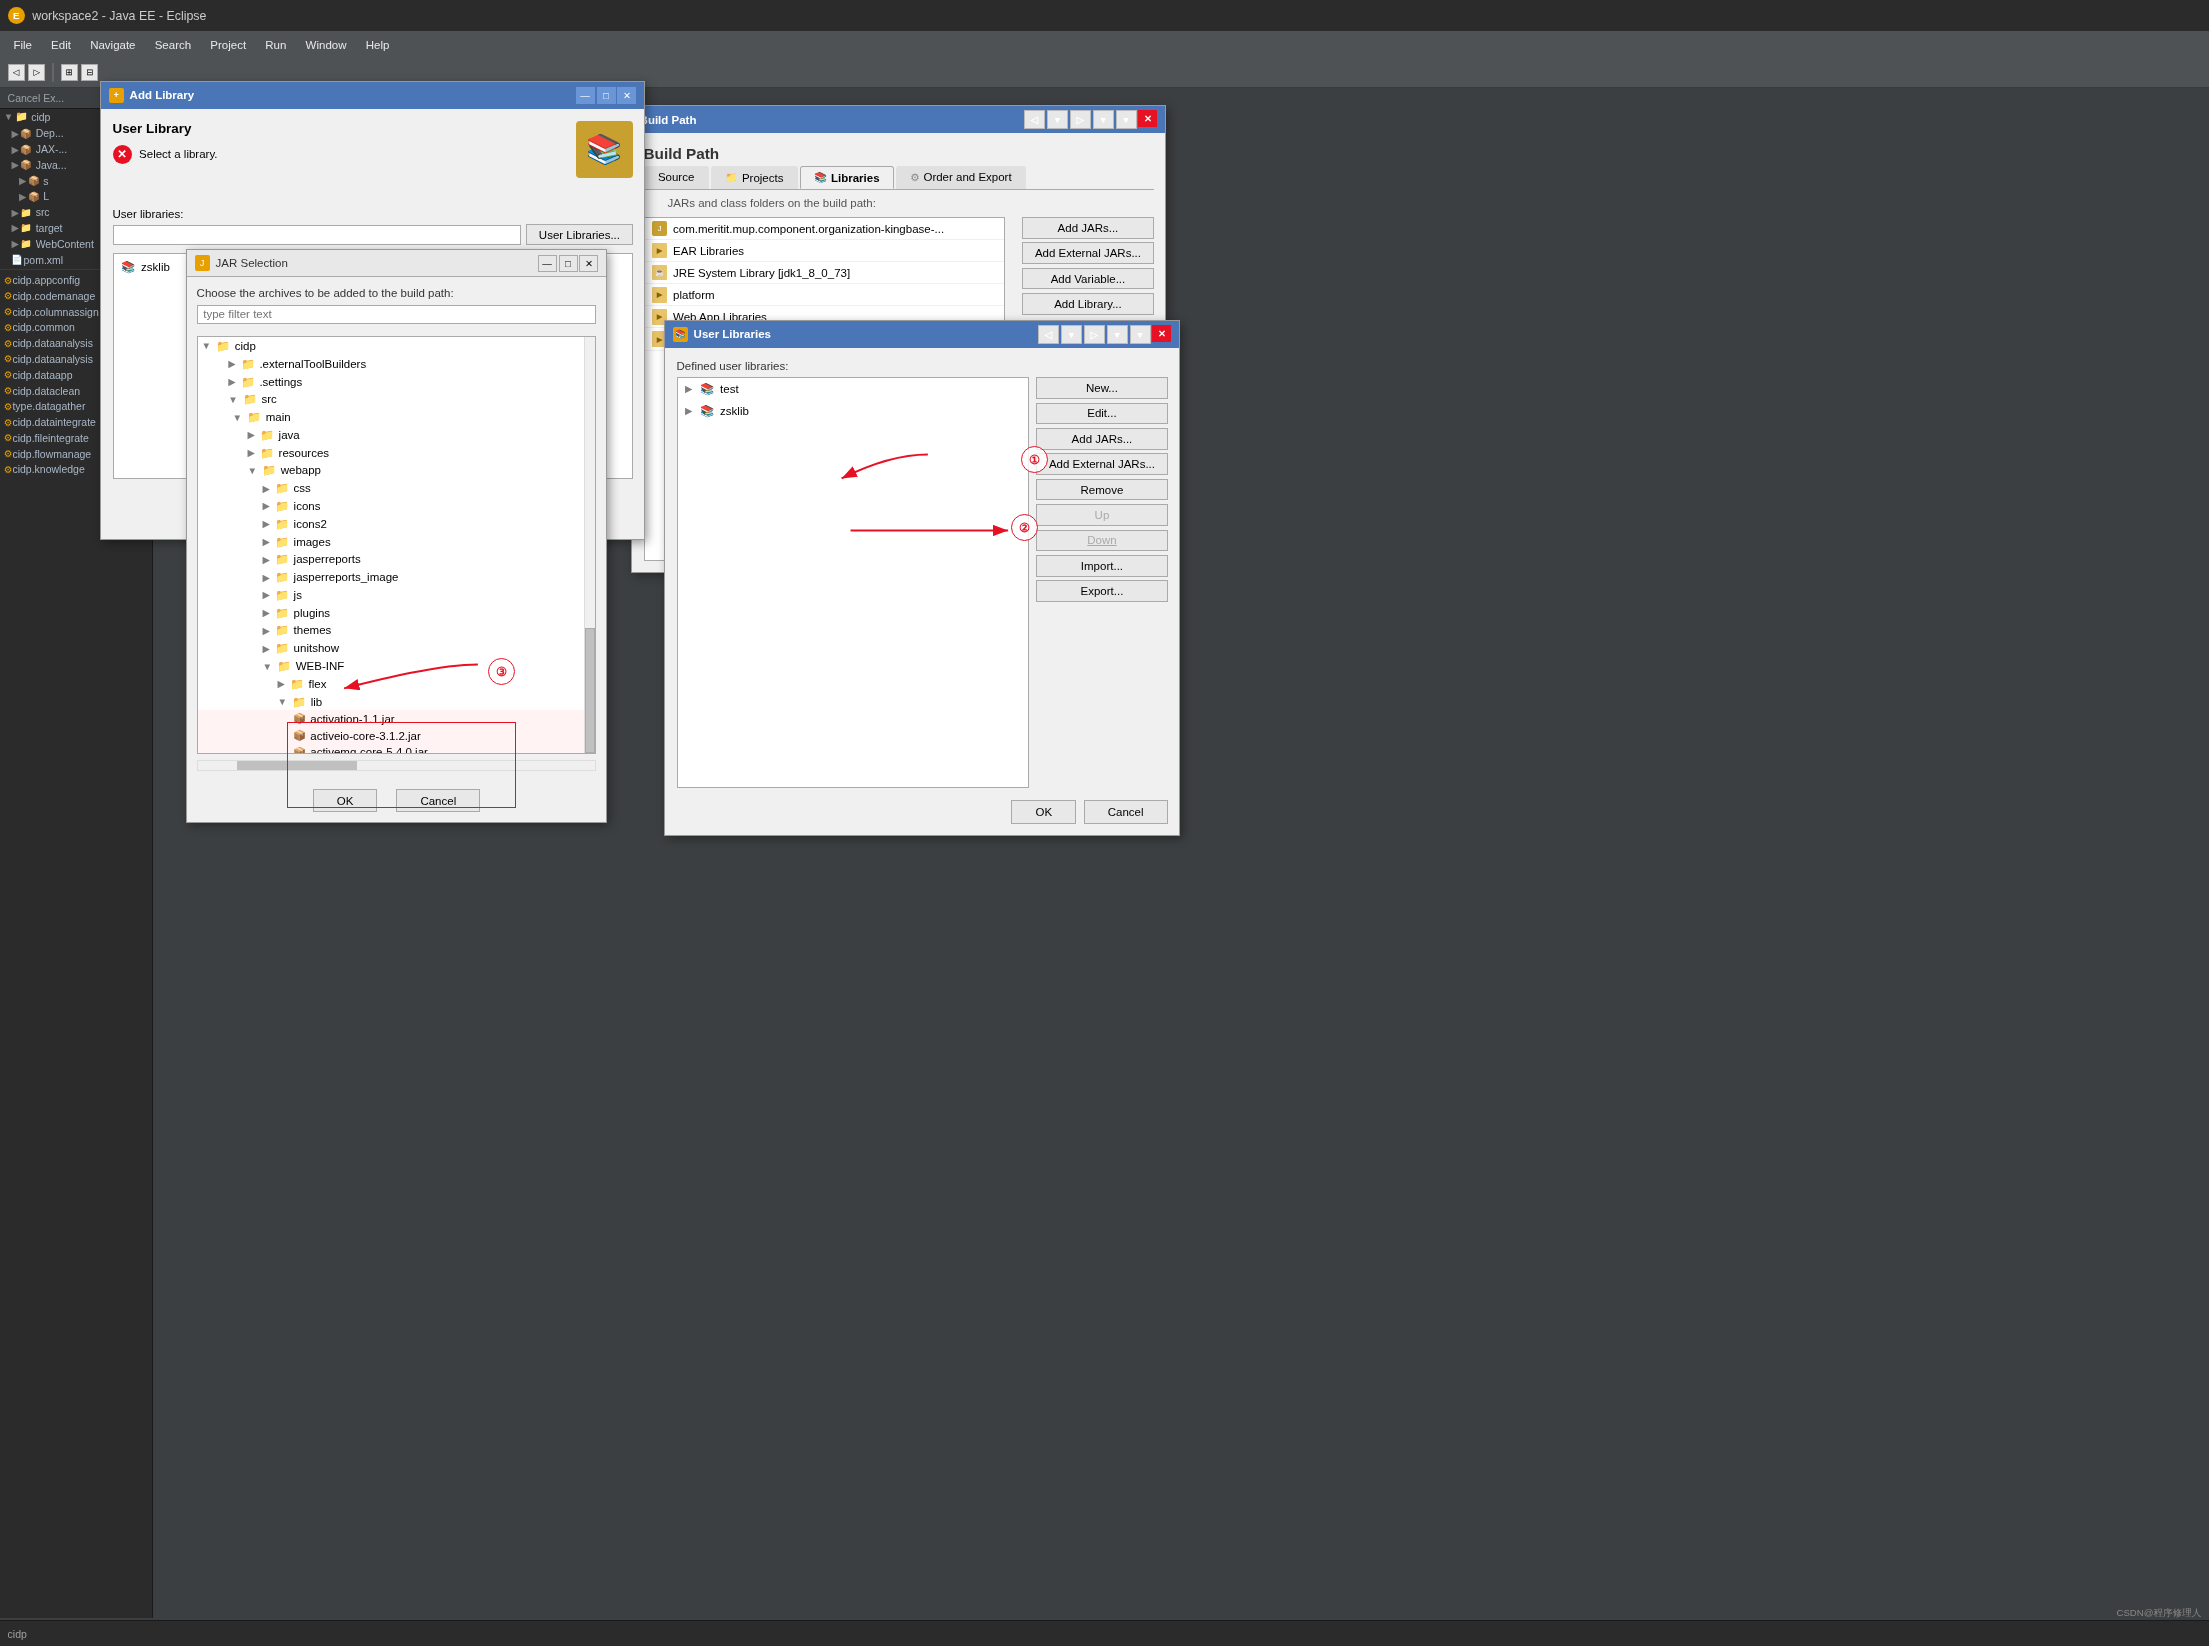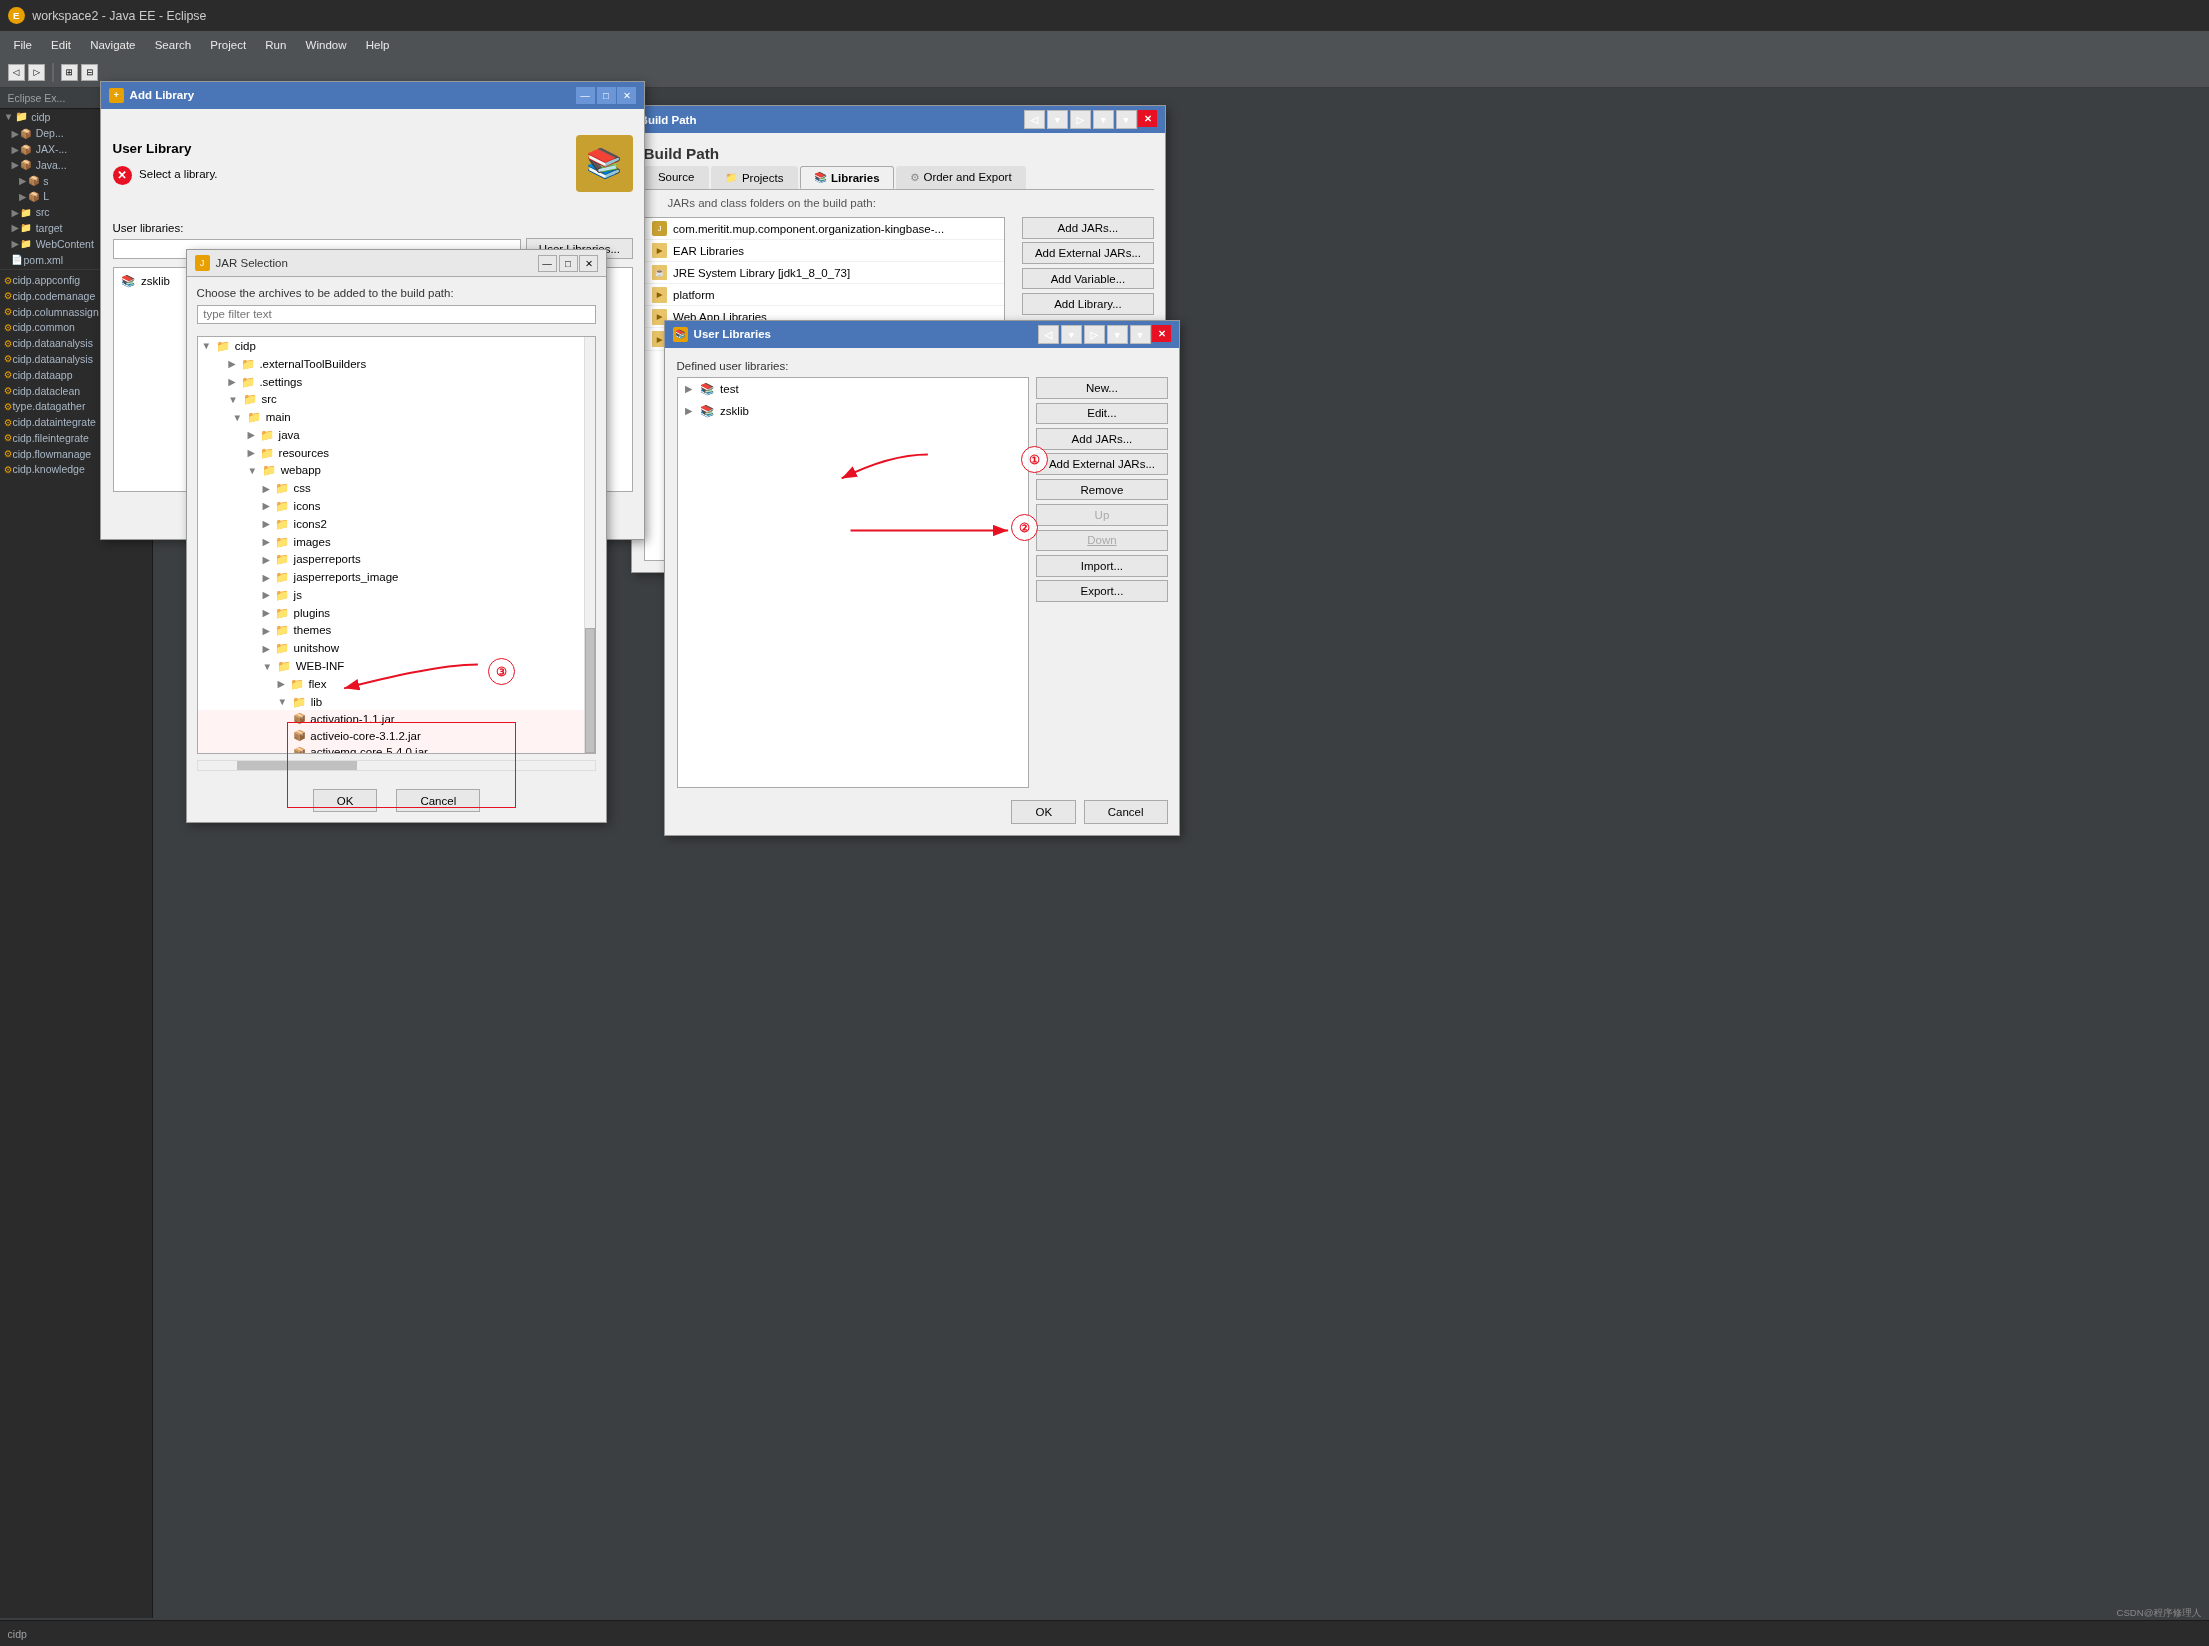--- a/index.html
+++ b/index.html
@@ -285,24 +285,23 @@
     
     .add-library-dialog {
       top: 81px;
       left: 100px;
       width: 545px;
       height: 459px;
     }
 
     .library-header-area {
       display: flex;
-      align-items: center;
+      align-items: flex-start;
       margin-bottom: 15.3px;
       gap: 11.5px;
-      margin-top: 14px;
     }
 
     .warning-icon-red {
       width: 19px; height: 19px;
       background: #e81123;
       border-radius: 50%;
       display: flex;
       align-items: center;
       justify-content: center;
       color: white;
@@ -595,21 +594,21 @@
   <div style="display:flex; gap:3.8px; align-items:center; padding:0 3.8px;">
     <div style="width:17px;height:17px;background:#e8e8e8;border:1px solid #aaa;font-size:8.6px;display:flex;align-items:center;justify-content:center;">◁</div>
     <div style="width:17px;height:17px;background:#e8e8e8;border:1px solid #aaa;font-size:8.6px;display:flex;align-items:center;justify-content:center;">▷</div>
     <div style="width:1.9px;height:19px;background:#666;margin:0 2.9px;"></div>
     <div style="width:17px;height:17px;background:#e8e8e8;border:1px solid #aaa;font-size:8.6px;display:flex;align-items:center;justify-content:center;">⊞</div>
     <div style="width:17px;height:17px;background:#e8e8e8;border:1px solid #aaa;font-size:8.6px;display:flex;align-items:center;justify-content:center;">⊟</div>
   </div>
 </div>
 
 <div class="project-explorer">
-  <div class="panel-title">Eclipse Ex...</div>
+  <div class="panel-title">Cancel Ex...</div>
   <div class="tree-item">
     <span class="tree-arrow">▼</span>
     <span class="folder-icon">📁</span>
     <span>cidp</span>
   </div>
   <div class="tree-item indent-1" style="padding-left:11.5px">
     <span class="tree-arrow">▶</span>
     <span class="folder-icon" style="font-size:9.6px">📦</span>
     <span>Dep...</span>
   </div>

